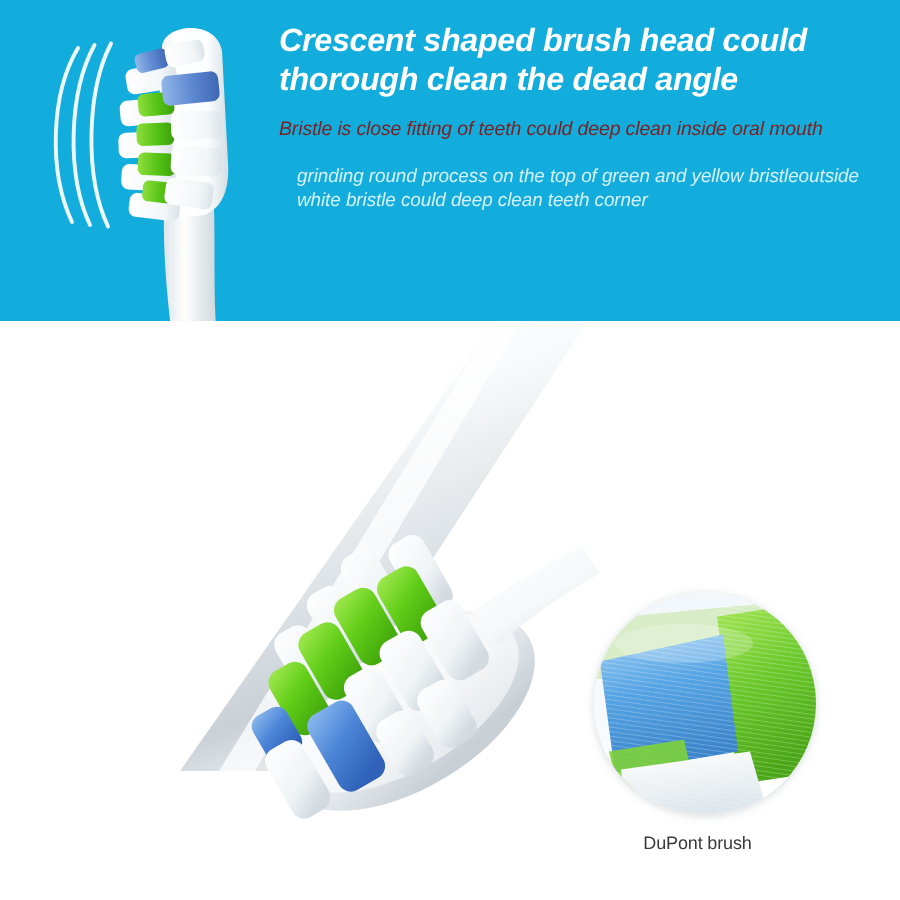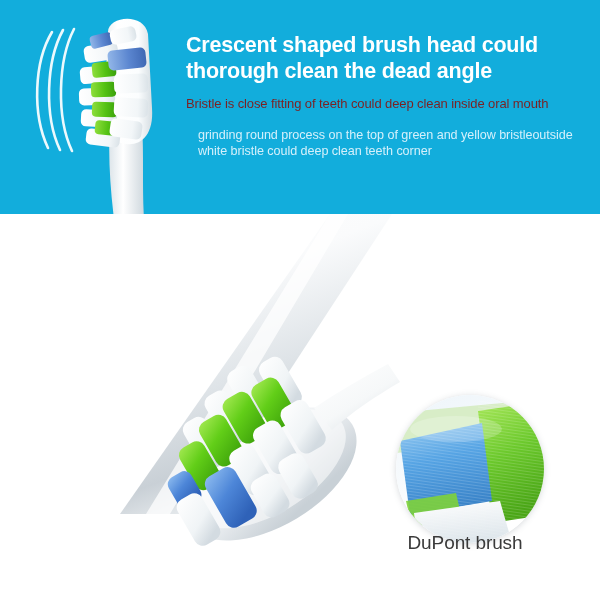--- a/index.html
+++ b/index.html
@@ -9,21 +9,21 @@
     background:#ffffff;overflow:hidden;
   }
   #page{position:relative;width:600px;height:600px;background:#fff;overflow:hidden;}
 
   
   .hero{
     position:absolute;left:0;top:0;width:600px;height:214px;
     background:#12ADDC;overflow:hidden;
   }
   .hero-text{
-    position:absolute;left:186px;top:32px;width:400px;
+    position:absolute;left:186px;top:14px;width:400px;font-style:italic;
   }
   .headline{
     color:#ffffff;font-size:21.5px;font-weight:bold;line-height:26px;
     letter-spacing:-0.2px;margin:0 0 9px 0;
   }
   .subline{
     color:#7f1d1d;font-size:13px;font-weight:normal;line-height:21.5px;
     letter-spacing:-0.1px;margin:0 0 10px 0;opacity:.97;
   }
   .microline{
@@ -55,22 +55,22 @@
   .main-brush{position:absolute;left:100px;top:120px;width:300px;height:230px;}
 
   
   .inset-wrap{position:absolute;left:396px;top:181px;width:148px;height:148px;}
   .inset-circle{
     position:absolute;left:0;top:0;width:148px;height:148px;border-radius:50%;
     overflow:hidden;background:#fff;
     box-shadow:0 1px 6px rgba(120,130,140,.30);
   }
   .inset-caption{
-    position:absolute;left:330px;top:319px;width:270px;text-align:center;
-    color:#3a3a3a;font-size:19px;line-height:20px;letter-spacing:-0.1px;
+    position:absolute;left:330px;top:338px;width:270px;text-align:center;
+    color:#3a3a3a;font-size:12px;line-height:20px;letter-spacing:-0.1px;
   }
 </style>
 </head>
 <body>
 
 <div id="page">
 
   <div class="hero">
 
     <svg class="arcs" viewBox="0 0 70 130">

